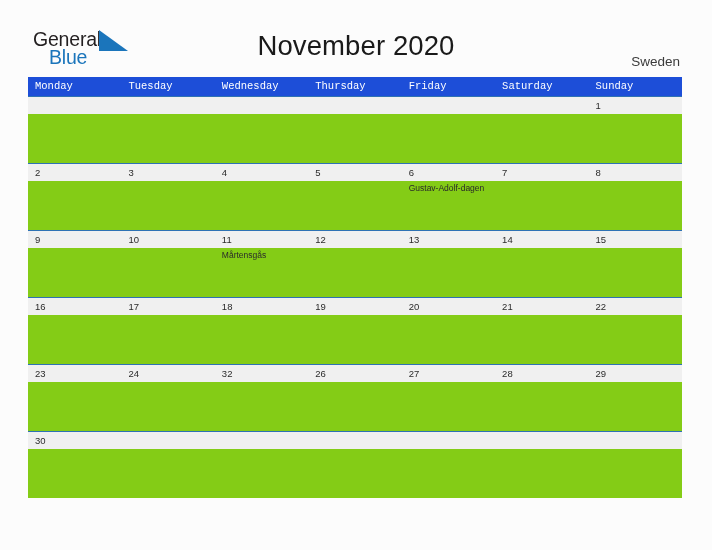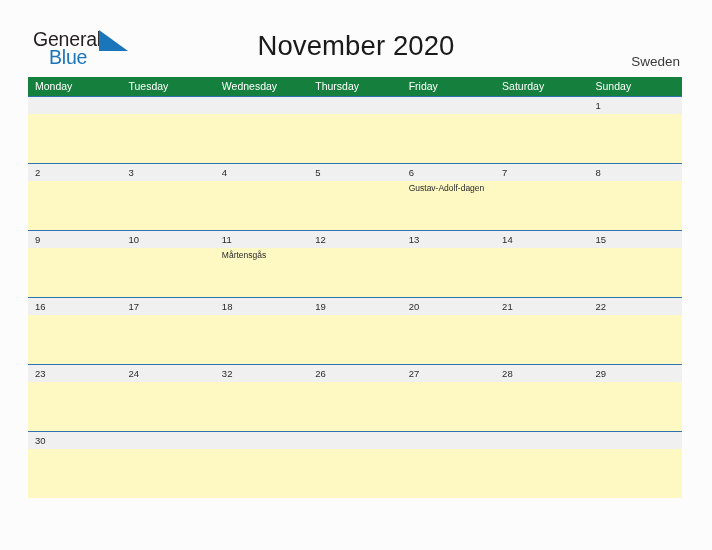--- a/index.html
+++ b/index.html
@@ -92,21 +92,22 @@
     position: absolute;
     left: 28px;
     top: 77px;
     width: 654px;
   }
 
   .dow-row {
     display: flex;
     width: 654px;
     height: 19px;
-    background: #15803d;
+    background: #1d4ed8;
+    font-family: Liberation Mono, monospace;
   }
   .dow-cell {
     flex: 0 0 93.43px;
     width: 93.43px;
     color: #ffffff;
     font-size: 10.5px;
     line-height: 19px;
     padding-left: 7px;
     box-sizing: border-box;
     white-space: nowrap;
@@ -135,21 +136,21 @@
     color: #2a2a2a;
     line-height: 17px;
     padding-left: 7px;
     box-sizing: border-box;
   }
 
   .week-body {
     display: flex;
     width: 654px;
     height: 49px;
-    background: #fef9c3;
+    background: #84cc16;
   }
   .event-cell {
     flex: 0 0 93.43px;
     width: 93.43px;
     padding: 2px 6px 0 7px;
     box-sizing: border-box;
     font-size: 8.5px;
     line-height: 11.5px;
     color: #2a2a2a;
     overflow: hidden;

